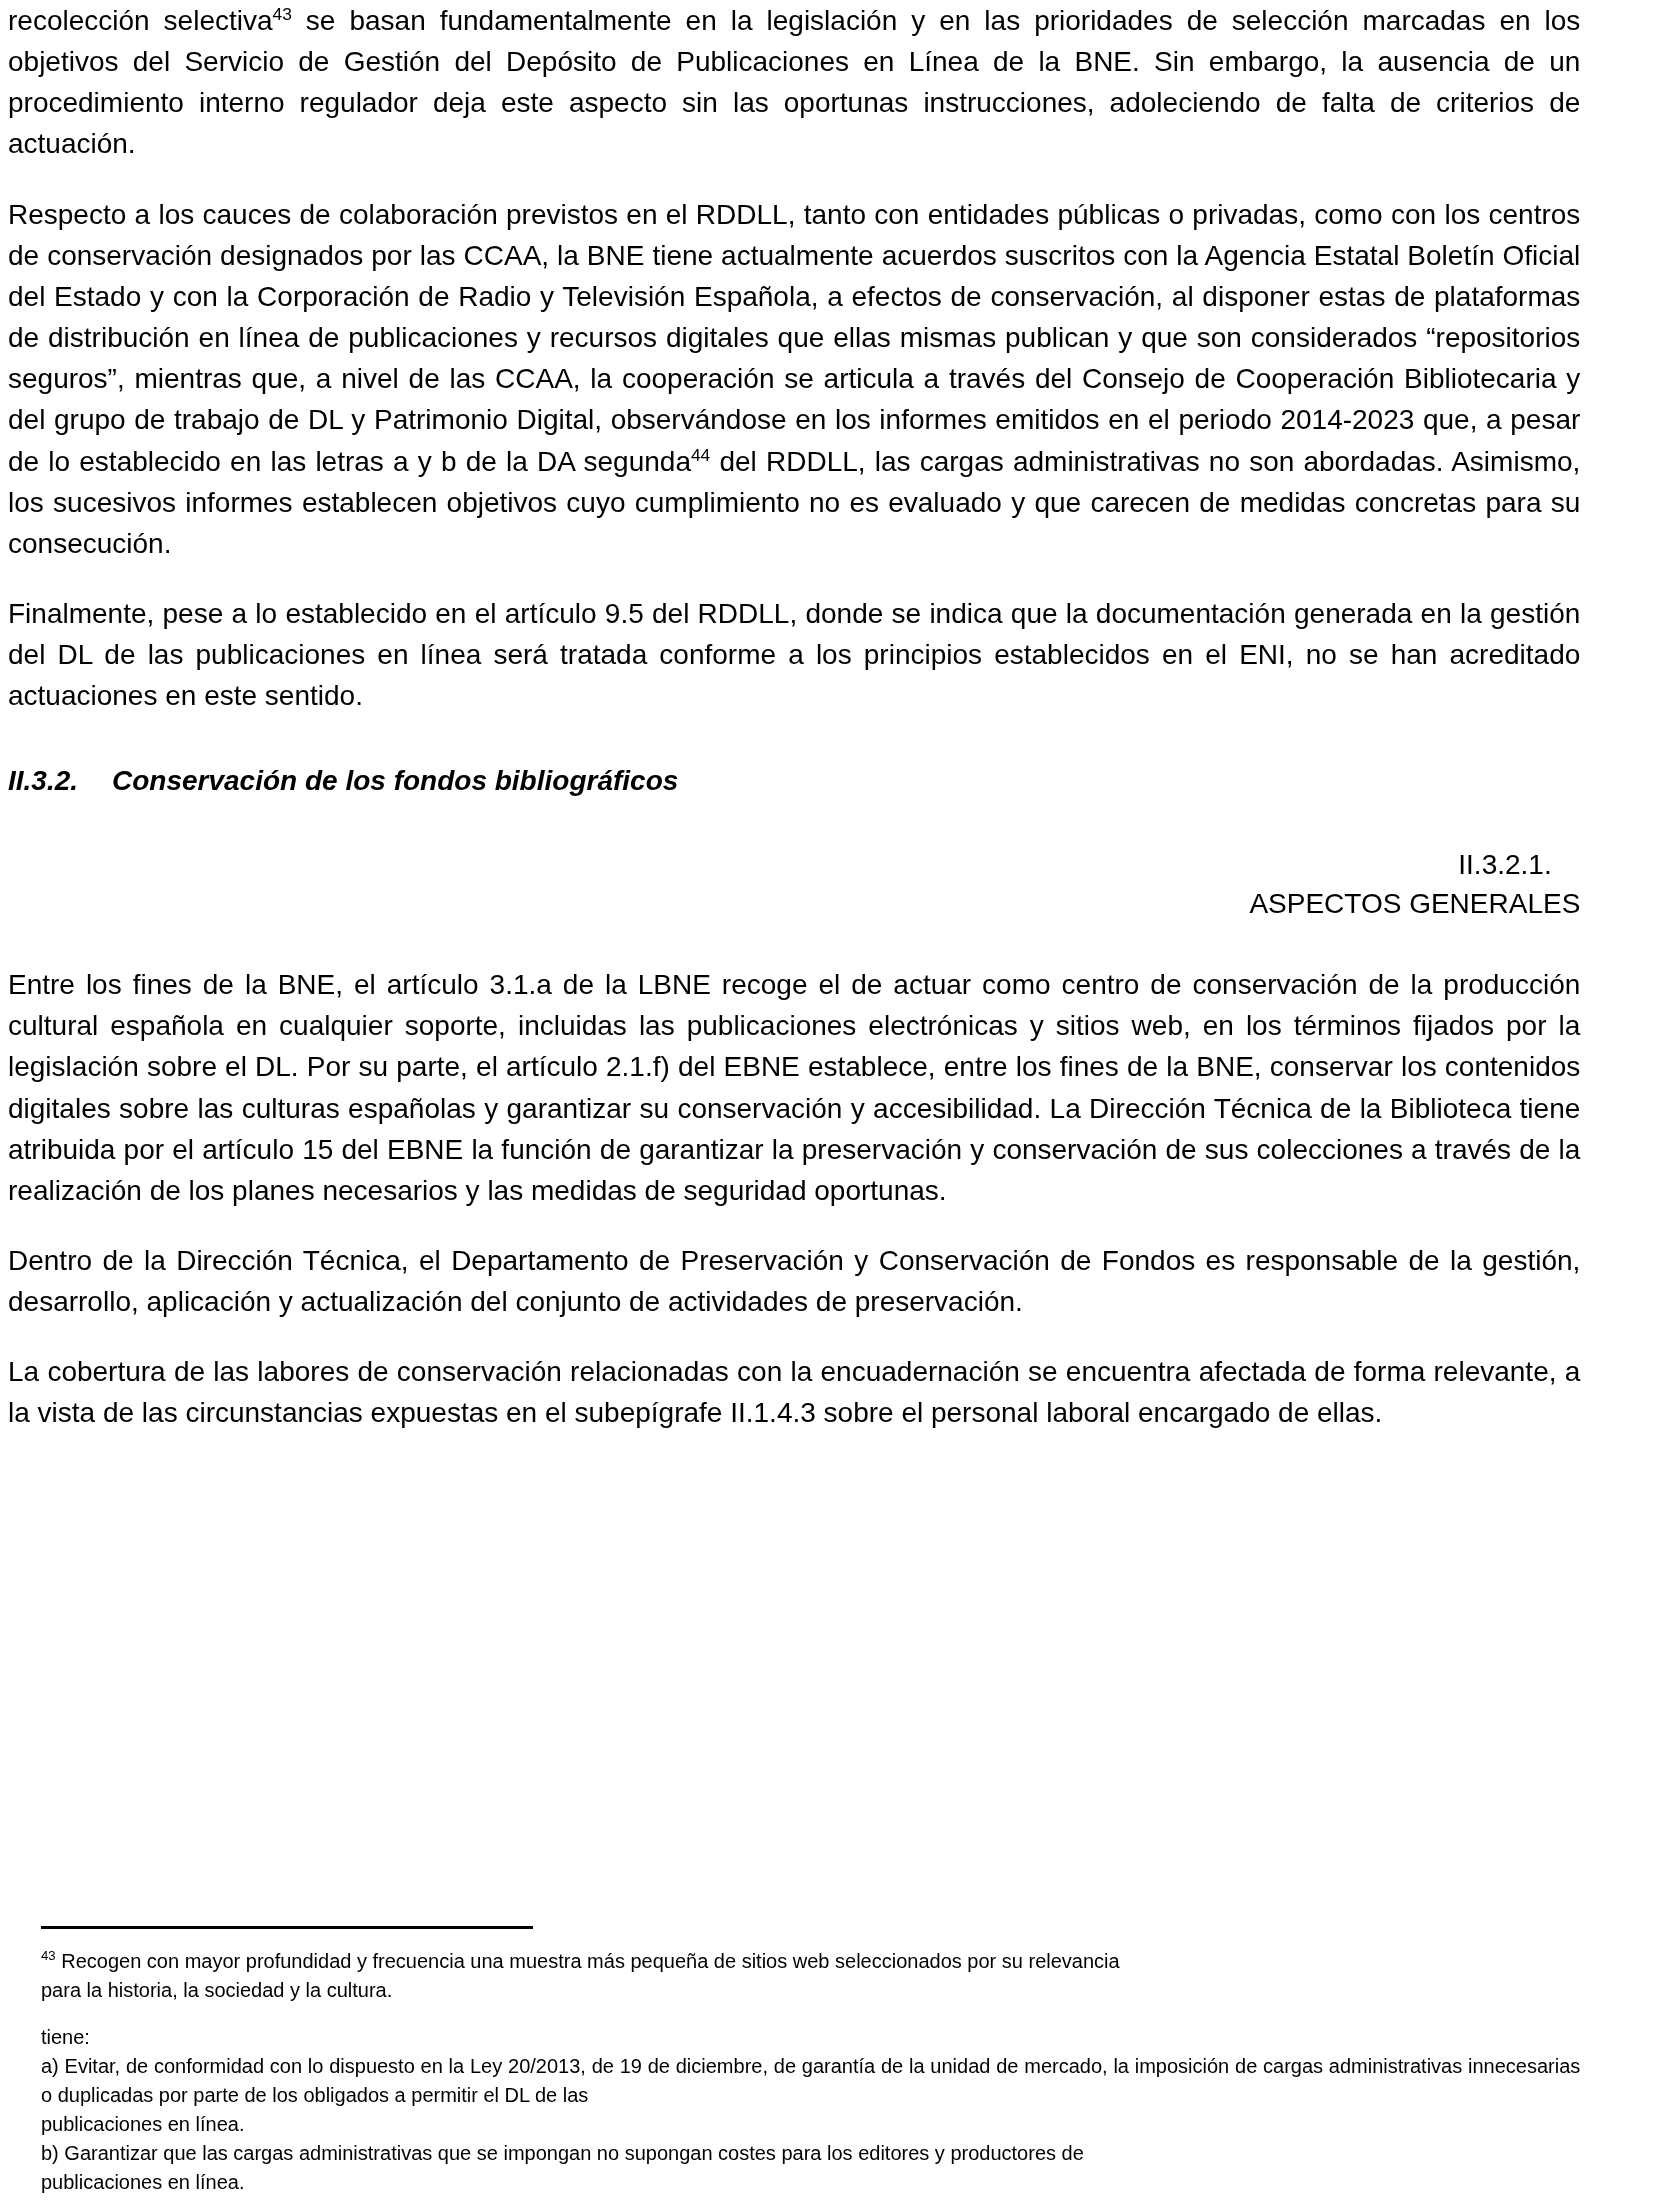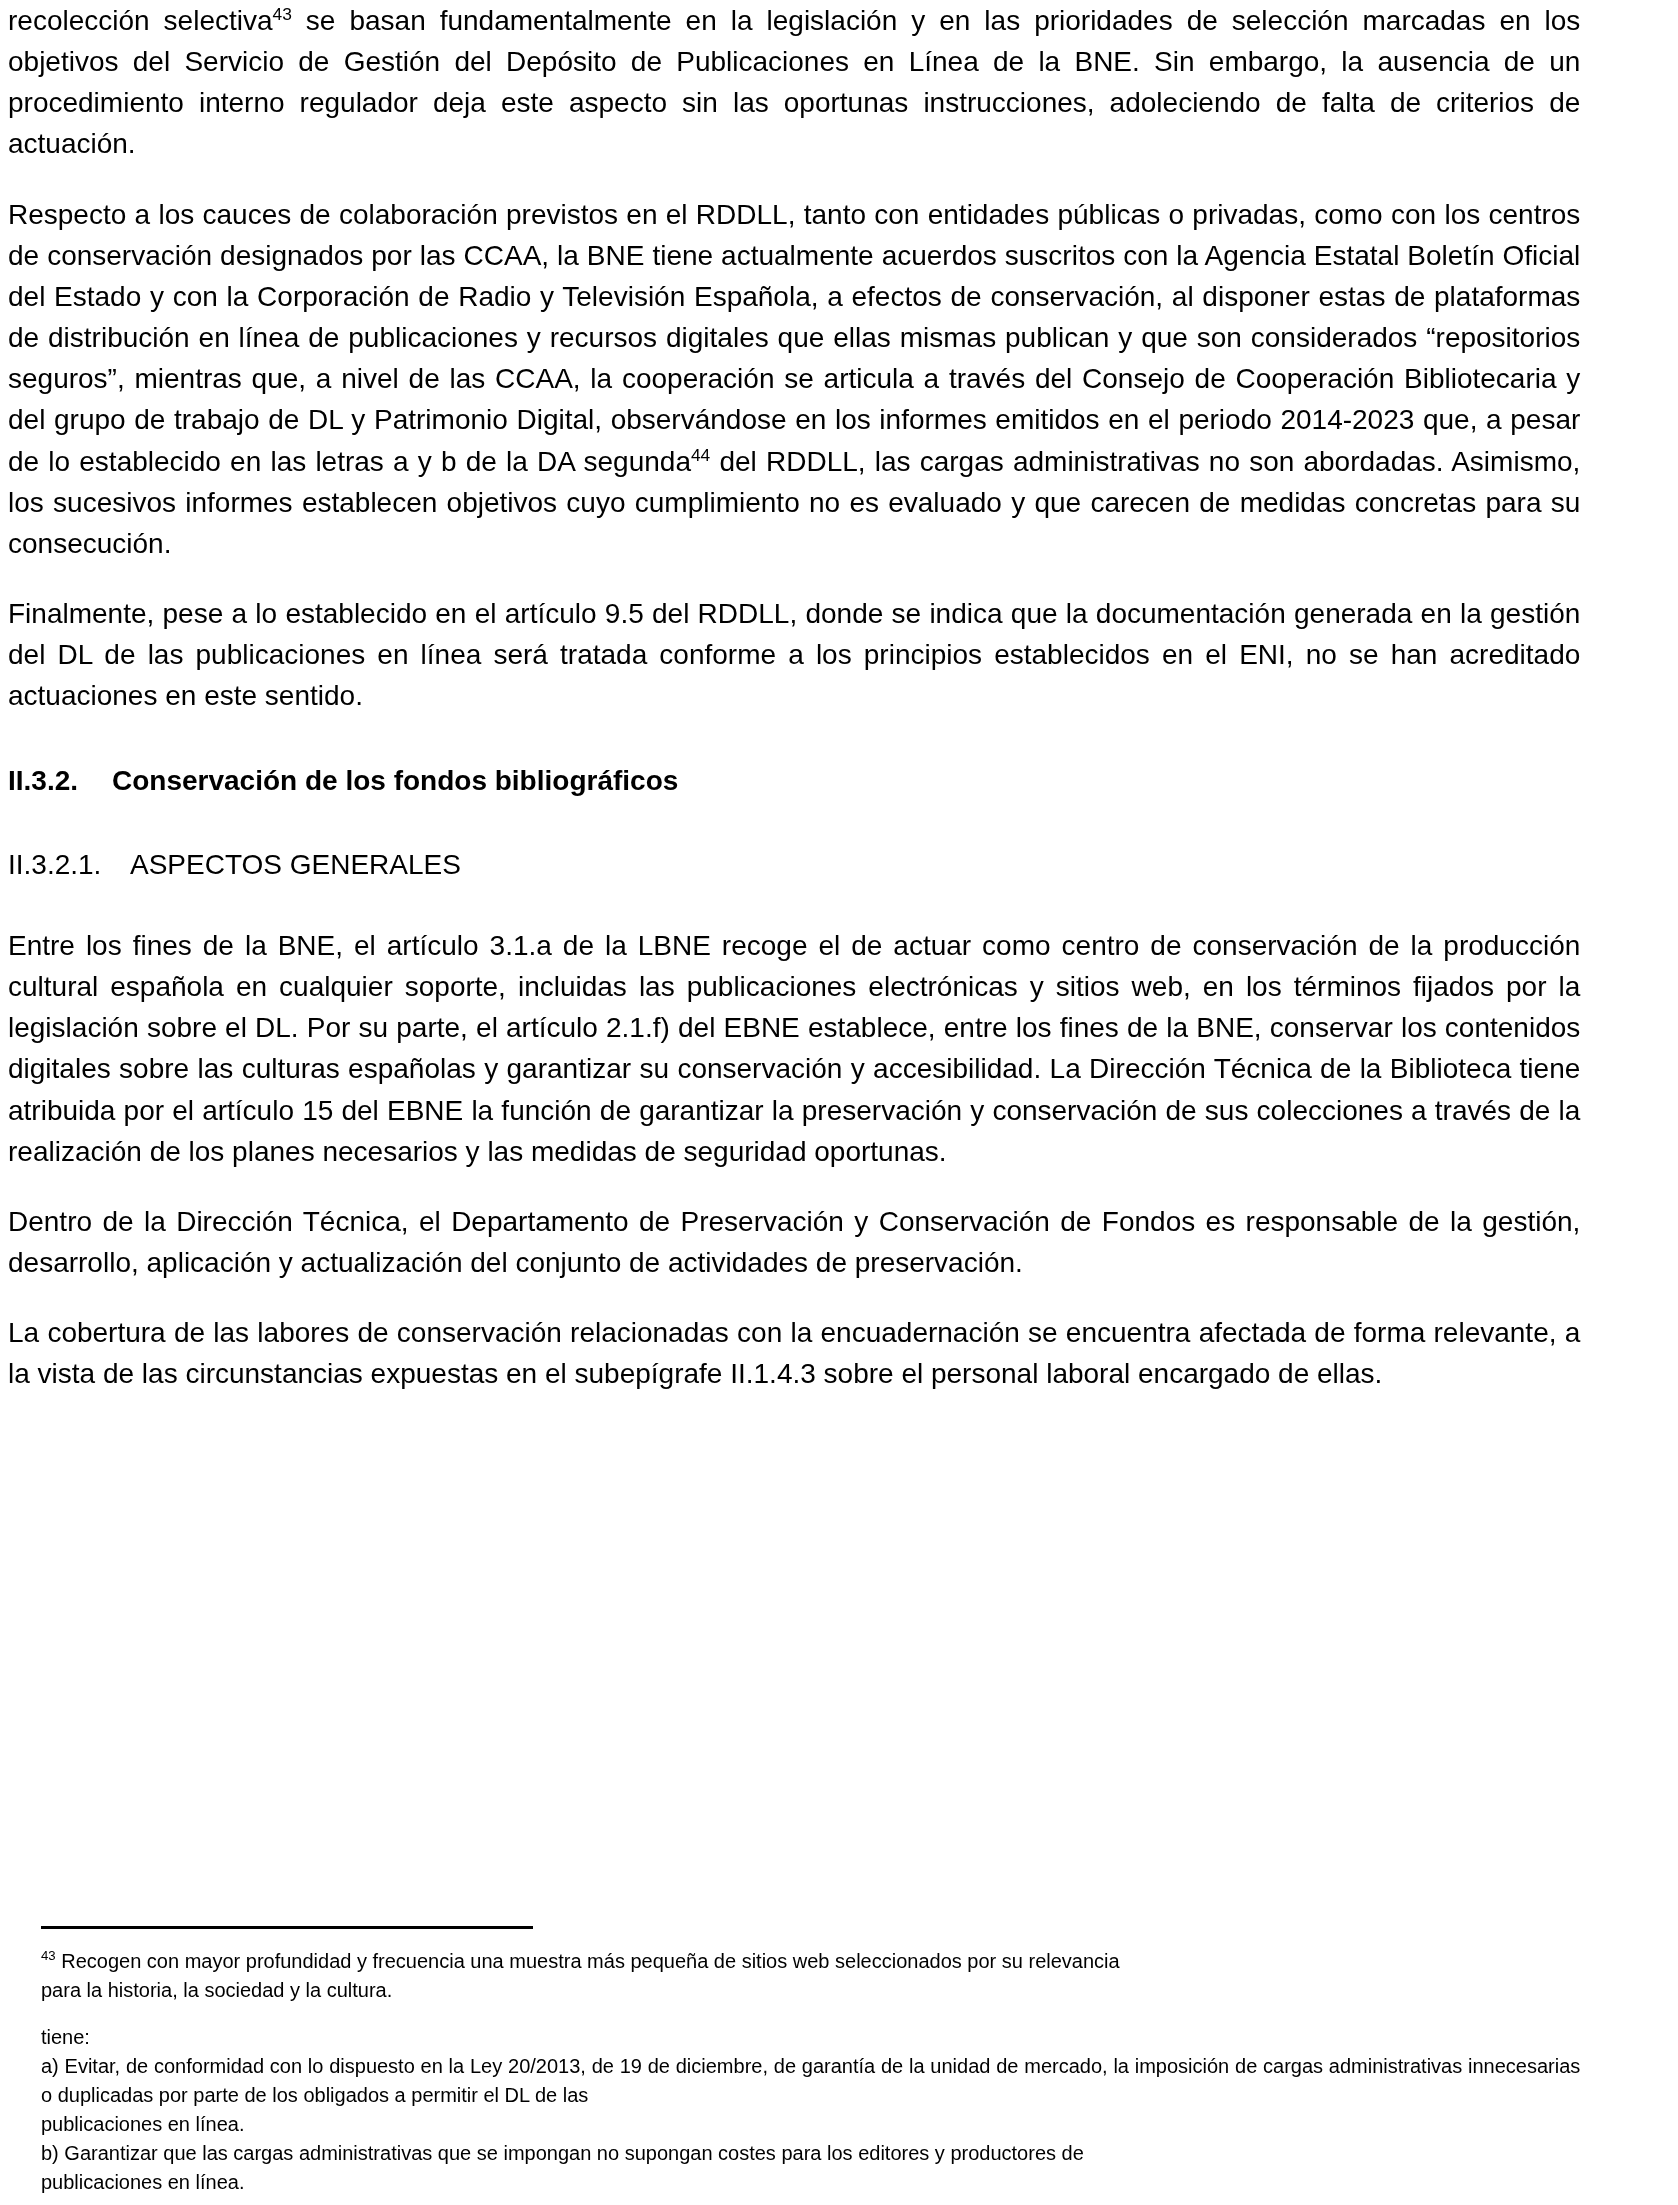--- a/index.html
+++ b/index.html
@@ -42,31 +42,33 @@
   }
 
   
   .h-sub {
     font-size: 28px;
     font-weight: bold;
     margin: 44px 0 0 0;
     line-height: 1.4;
     display: flex;
     align-items: baseline;
+    font-style: italic;
   }
   .h-sub .num { flex: 0 0 auto; width: 104px; }
   .h-sub .txt { flex: 1 1 auto; }
 
   .h-subsub {
     font-size: 28px;
     font-weight: normal;
     margin: 45px 0 41px 0;
     line-height: 1.4;
     display: flex;
     align-items: flex-end;
+    flex-direction: column;
   }
   .h-subsub .num { flex: 0 0 auto; width: 122px; }
   .h-subsub .txt { flex: 1 1 auto; }
 
   
   .footnote-area {
     position: absolute;
     left: 4px;
     right: 9.7px;
     bottom: 0;

